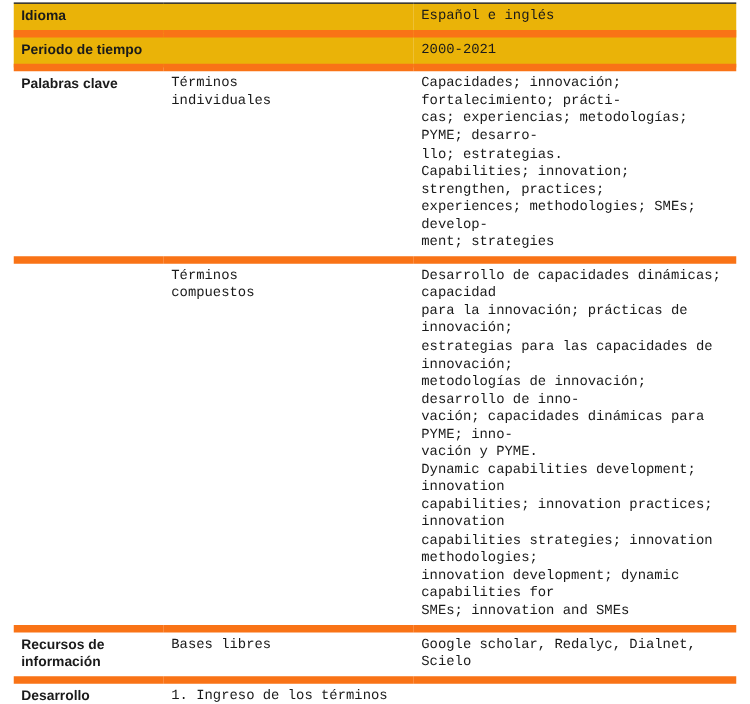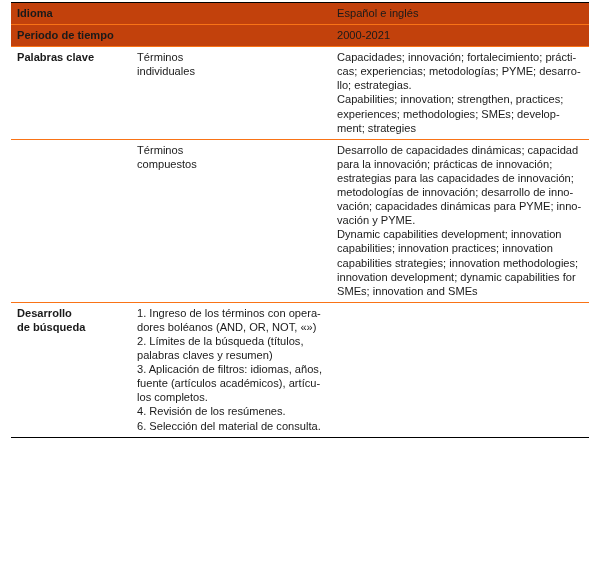--- a/index.html
+++ b/index.html
@@ -33,25 +33,25 @@
     border: 0;
   }
   
   col.c1 { width: 120px; }
   col.c2 { width: 200px; }
   col.c3 { width: 258px; }
 
   
   tr.top-rule td { border-top: 1.6px solid #000; }
   tr.bottom-rule td { border-bottom: 1.6px solid #000; }
-  tr.thin-rule td { border-top: 1px solid #f97316; }
-  td.vline-left { border-left: 1px solid #000; }
+  tr.thin-rule td { border-top: 6px solid #f97316; }
+  td.vline-left { border-left: 1px solid #000; font-family: Liberation Mono, monospace; }
 
   .hdr-row td {
-    background: #c2410c;
+    background: #eab308;
   }
   .hdr-row td.hdr-label {
     font-weight: bold;
   }
   .rowlabel {
     font-weight: bold;
     margin-left: 24px;
   }
   .cell-text {
     display: block;
@@ -116,20 +116,32 @@
 vación; capacidades dinámicas para PYME; inno-
 vación y PYME.
 Dynamic capabilities development; innovation
 capabilities; innovation practices; innovation
 capabilities strategies; innovation methodologies;
 innovation development; dynamic capabilities for
 SMEs; innovation and SMEs</span>
         </td>
       </tr>
 
+      <tr class="thin-rule">
+        <td class="rowlabel pad-tall">
+          <span class="cell-text">Recursos de
+información</span>
+        </td>
+        <td class="vline-left pad-tall">
+          <span class="cell-text">Bases libres</span>
+        </td>
+        <td class="vline-left">
+          <span class="cell-text">Google scholar, Redalyc, Dialnet, Scielo</span>
+        </td>
+      </tr>
 
 
       <tr class="thin-rule bottom-rule">
         <td class="rowlabel">
           <span class="cell-text">Desarrollo
 de búsqueda</span>
         </td>
         <td class="vline-left">
           <span class="numlist">1. Ingreso de los términos con opera-
 dores boléanos (AND, OR, NOT, «»)

